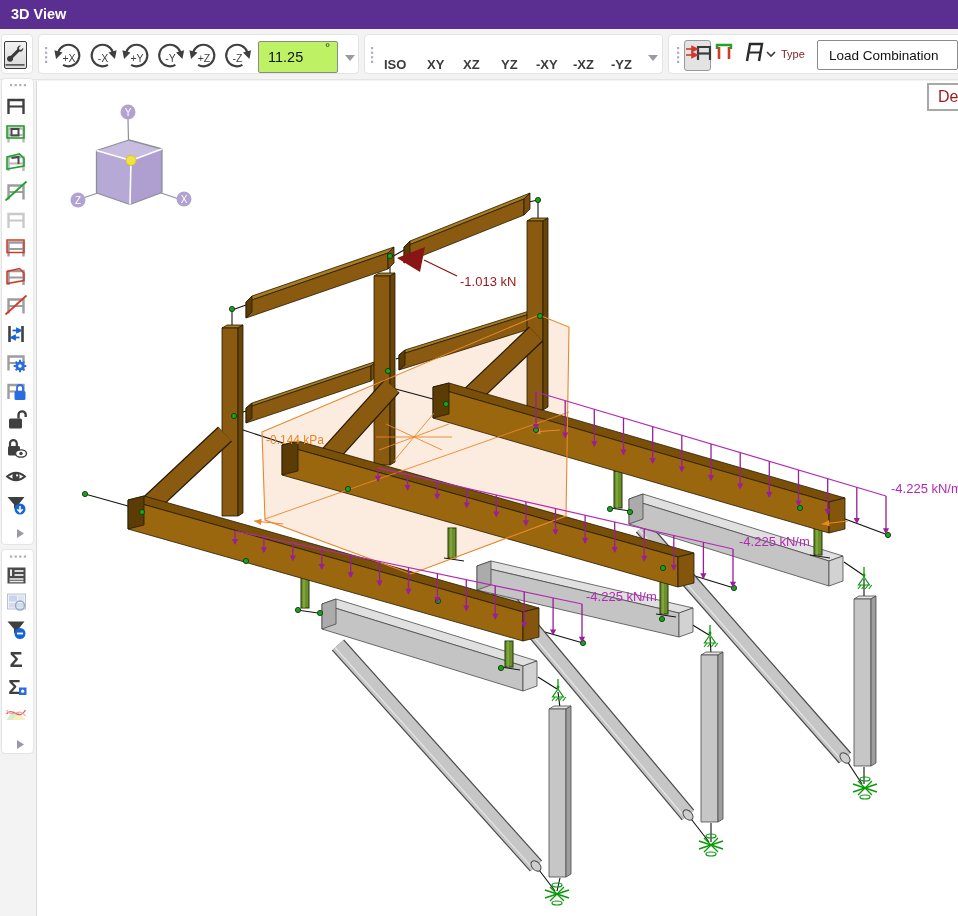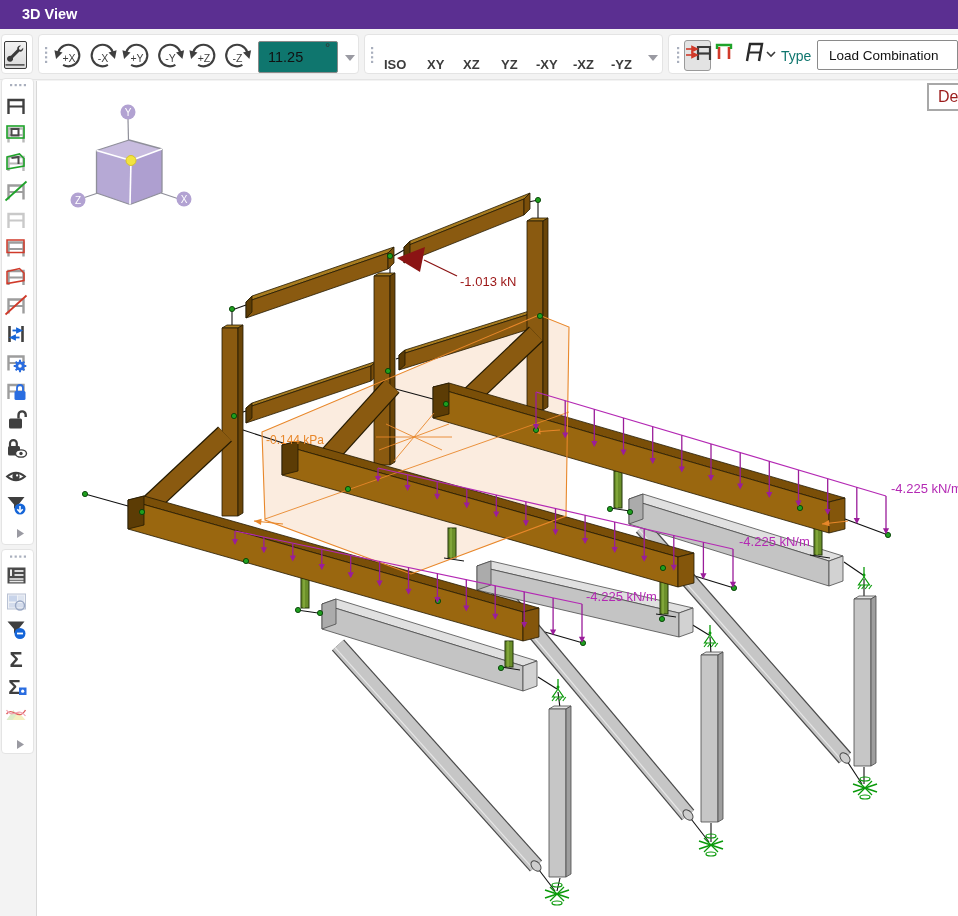--- a/index.html
+++ b/index.html
@@ -1,27 +1,27 @@
 <!DOCTYPE html>
 <html><head><meta charset="utf-8"><title>3D View</title><style>
 *{margin:0;padding:0;box-sizing:border-box}
 html,body{width:958px;height:916px;background:#f3f3f3;font-family:"Liberation Sans",sans-serif;overflow:hidden;position:relative}
 .titlebar{position:absolute;left:0;top:0;width:958px;height:29px;background:#5b2f91;color:#fff;
-  font-size:14.5px;font-weight:bold;line-height:29px;padding-left:22px}
+  font-size:14.5px;font-weight:bold;line-height:29px;padding-left:11px}
 .tstrip{position:absolute;left:0;top:29px;width:958px;height:51px;background:#f3f3f3;border-bottom:1px solid #e4e4e4}
 .panel{position:absolute;background:#fff;border:1px solid #e4e4e4;border-radius:4px}
 .viewport{position:absolute;left:37px;top:81px;width:921px;height:835px;background:#fff}
 .vsep{position:absolute;left:36px;top:81px;width:1px;height:835px;background:#d8d8d8}
 .wrenchbtn{position:absolute;left:4px;top:41px;width:23px;height:28px;border:1.6px solid #3a3a3a;border-radius:2px;
   background:linear-gradient(#f2f2f2,#dadada)}
-.angle{position:absolute;left:258px;top:41px;width:80px;height:32px;border:1px solid #8a8a8a;border-radius:2px;background:#0f766e;
+.angle{position:absolute;left:258px;top:41px;width:80px;height:32px;border:1px solid #8a8a8a;border-radius:2px;background:#bef264;
   font-size:14.5px;color:#111;line-height:30px;padding-left:9px}
 .deg{position:absolute;left:325px;top:40px;font-size:13px;color:#333}
 .vbtn{position:absolute;top:57px;font-size:13px;color:#3c3c3c;font-weight:bold}
-.typelbl{position:absolute;left:781px;top:48px;font-size:14px;color:#0f766e}
+.typelbl{position:absolute;left:781px;top:48px;font-size:11px;color:#7f1d1d}
 .combo{position:absolute;left:817px;top:40px;width:141px;height:30px;border:1px solid #8a8a8a;border-radius:2px;background:#fff;
   font-size:13.5px;color:#111;line-height:29px;padding-left:11px;white-space:nowrap;overflow:hidden}
 .debtn{position:absolute;left:927px;top:83px;width:44px;height:28px;border:2px solid #a8a8a8;background:#fff;
   font-size:16px;color:#9b1b1b;line-height:24px;padding-left:9px}
 .f1btn{position:absolute;left:684px;top:40px;width:27px;height:31px;background:#e3e3e3;border:1px solid #9a9a9a;border-radius:3px}
 svg text{font-family:"Liberation Sans",sans-serif}
 </style></head>
 <body>
 <div class="titlebar">3D View</div>
 <div class="tstrip"></div>

